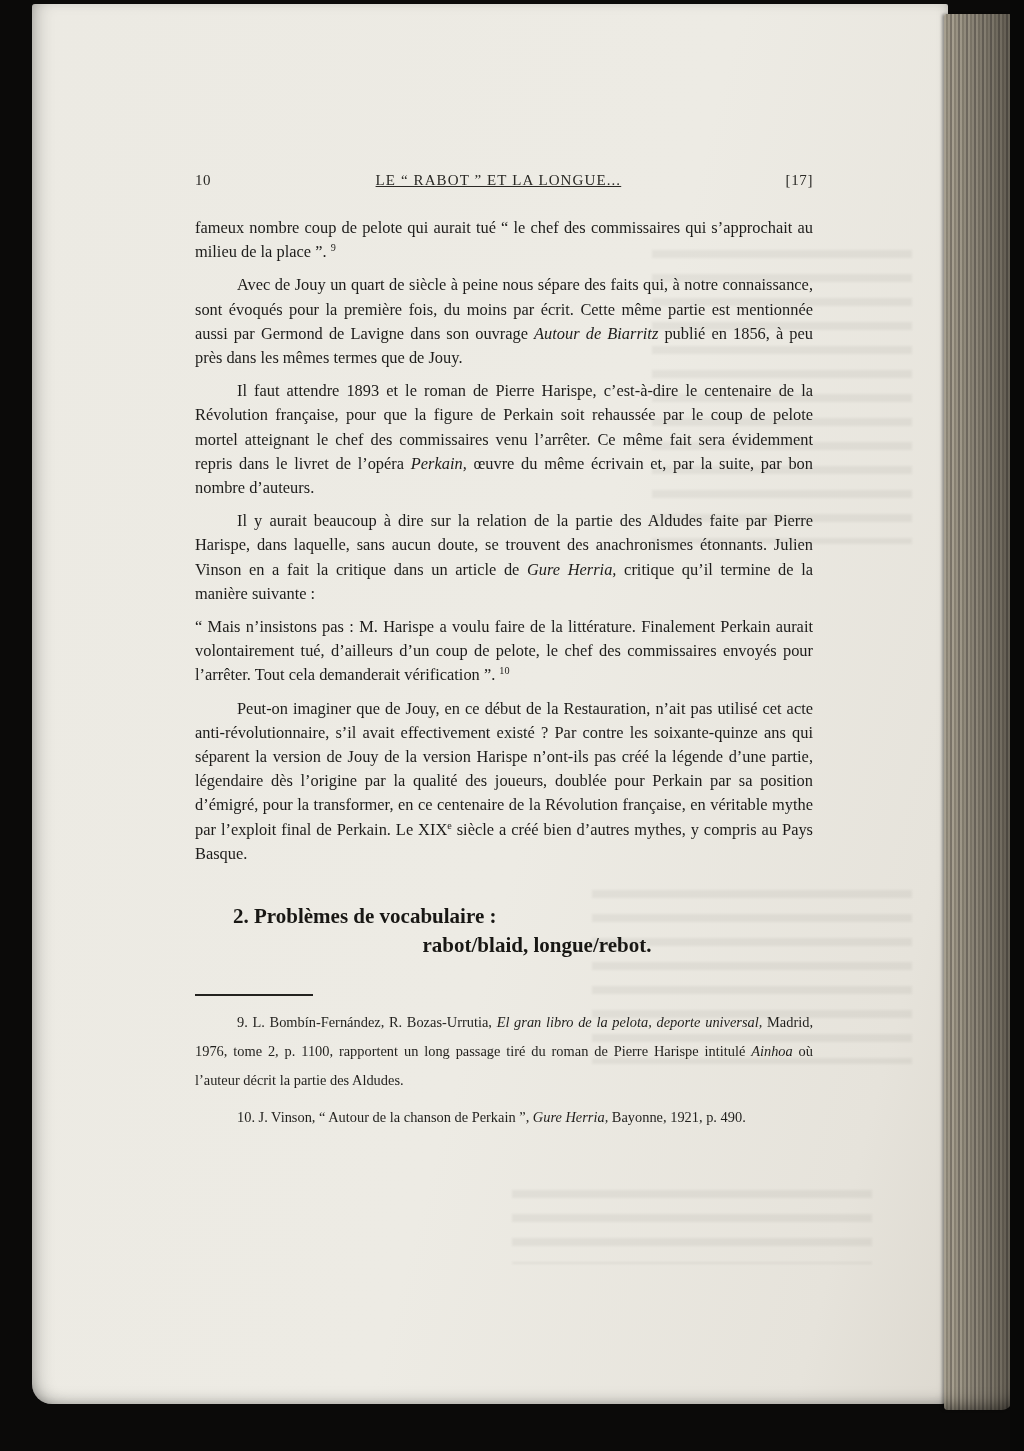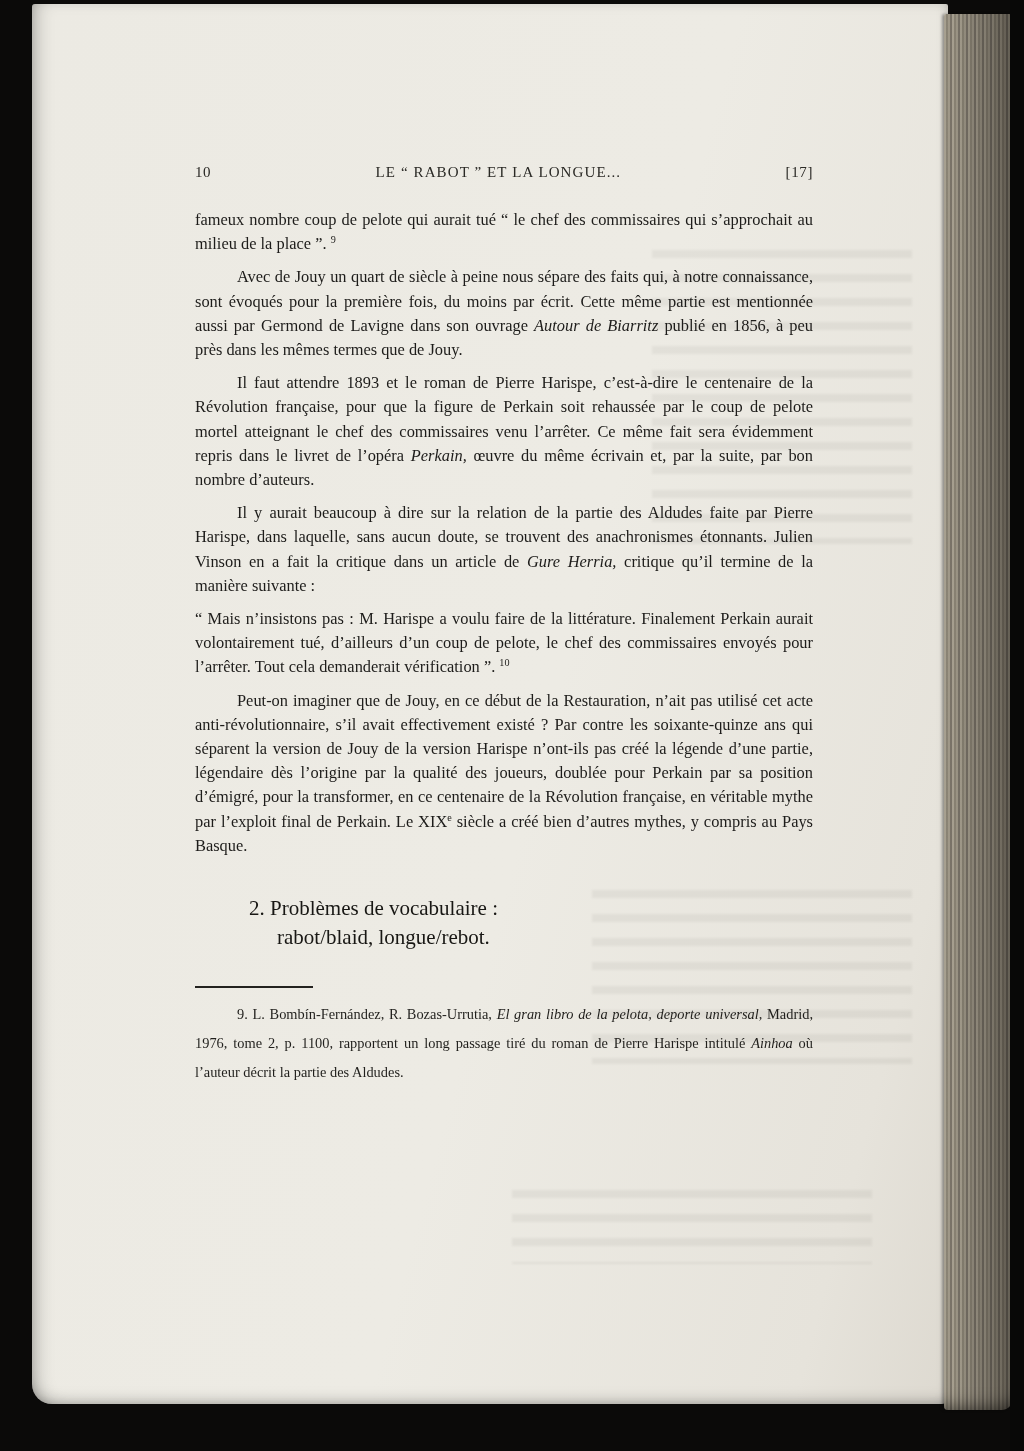--- a/index.html
+++ b/index.html
@@ -26,41 +26,41 @@
         #c4bfb4 4px,#c4bfb4 6px,#96918a 6px,#97928b 8px),
       linear-gradient(to right,#d8d4ca,#7e7a73);
     background-blend-mode:multiply;
     border-radius:2px 3px 10px 4px;
     box-shadow:-2px 0 3px rgba(0,0,0,.35), inset 0 -14px 16px -10px rgba(0,0,0,.5);
   }
   .edge-black{position:absolute;right:0;top:0;width:14px;height:100%;background:#080807;}
 
   
   .text-block{
-    position:absolute;left:163px;top:160px;width:618px;
+    position:absolute;left:163px;top:168px;width:618px;
     color:#1d1c1a;
   }
   .running-head{
     display:flex;justify-content:space-between;align-items:baseline;
     font-size:15px;letter-spacing:.6px;color:#2a2925;
     margin-bottom:27px;
   }
-  .running-head .title{letter-spacing:1.1px;}
+  .running-head .title{letter-spacing:1.1px;text-decoration:underline;}
   .para{
     font-size:16.4px;line-height:24.2px;text-align:justify;
     margin:0 0 9px 0;
   }
   .para.indent{text-indent:42px;}
   .it{font-style:italic;}
   sup{font-size:.62em;line-height:0;vertical-align:super;}
   .section-heading{
-    margin:36px 0 34px 54px;
-    font-weight:normal;font-size:21px;line-height:29px;color:#181714;
+    margin:36px 0 34px 38px;
+    font-weight:bold;font-size:21px;line-height:29px;color:#181714;
   }
-  .section-heading .l2{margin-left:28px;}
+  .section-heading .l2{margin-left:28px;text-align:center;}
   .footnote-rule{
     width:118px;height:2px;background:#23221f;border:none;
     margin:32px 0 12px 0;
   }
   .footnote{
     font-size:14.4px;line-height:29px;text-align:justify;
     text-indent:42px;margin:0 0 8px 0;color:#201f1c;
   }
   
   .bleed{
@@ -97,18 +97,19 @@
 
     <div class="section-heading">
       <div class="l1">2. Problèmes de vocabulaire :</div>
       <div class="l2">rabot/blaid, longue/rebot.</div>
     </div>
 
 
     <hr class="footnote-rule">
 
     <p class="footnote"><span>9. L. Bombín-Fernández, R. Bozas-Urrutia, </span><span class="it">El gran libro de la pelota, deporte universal,</span><span> Madrid, 1976, tome 2, p. 1100, rapportent un long passage tiré du roman de Pierre Harispe intitulé </span><span class="it">Ainhoa</span><span> où l’auteur décrit la partie des Aldudes.</span></p>
+    <p class="footnote"><span>10. J. Vinson, “ Autour de la chanson de Perkain ”, </span><span class="it">Gure Herria,</span><span> Bayonne, 1921, p. 490.</span></p>
 
   </div>
 </div>
 
 <div class="fore-edge"></div>
 <div class="edge-black"></div>
 
 </body></html>

